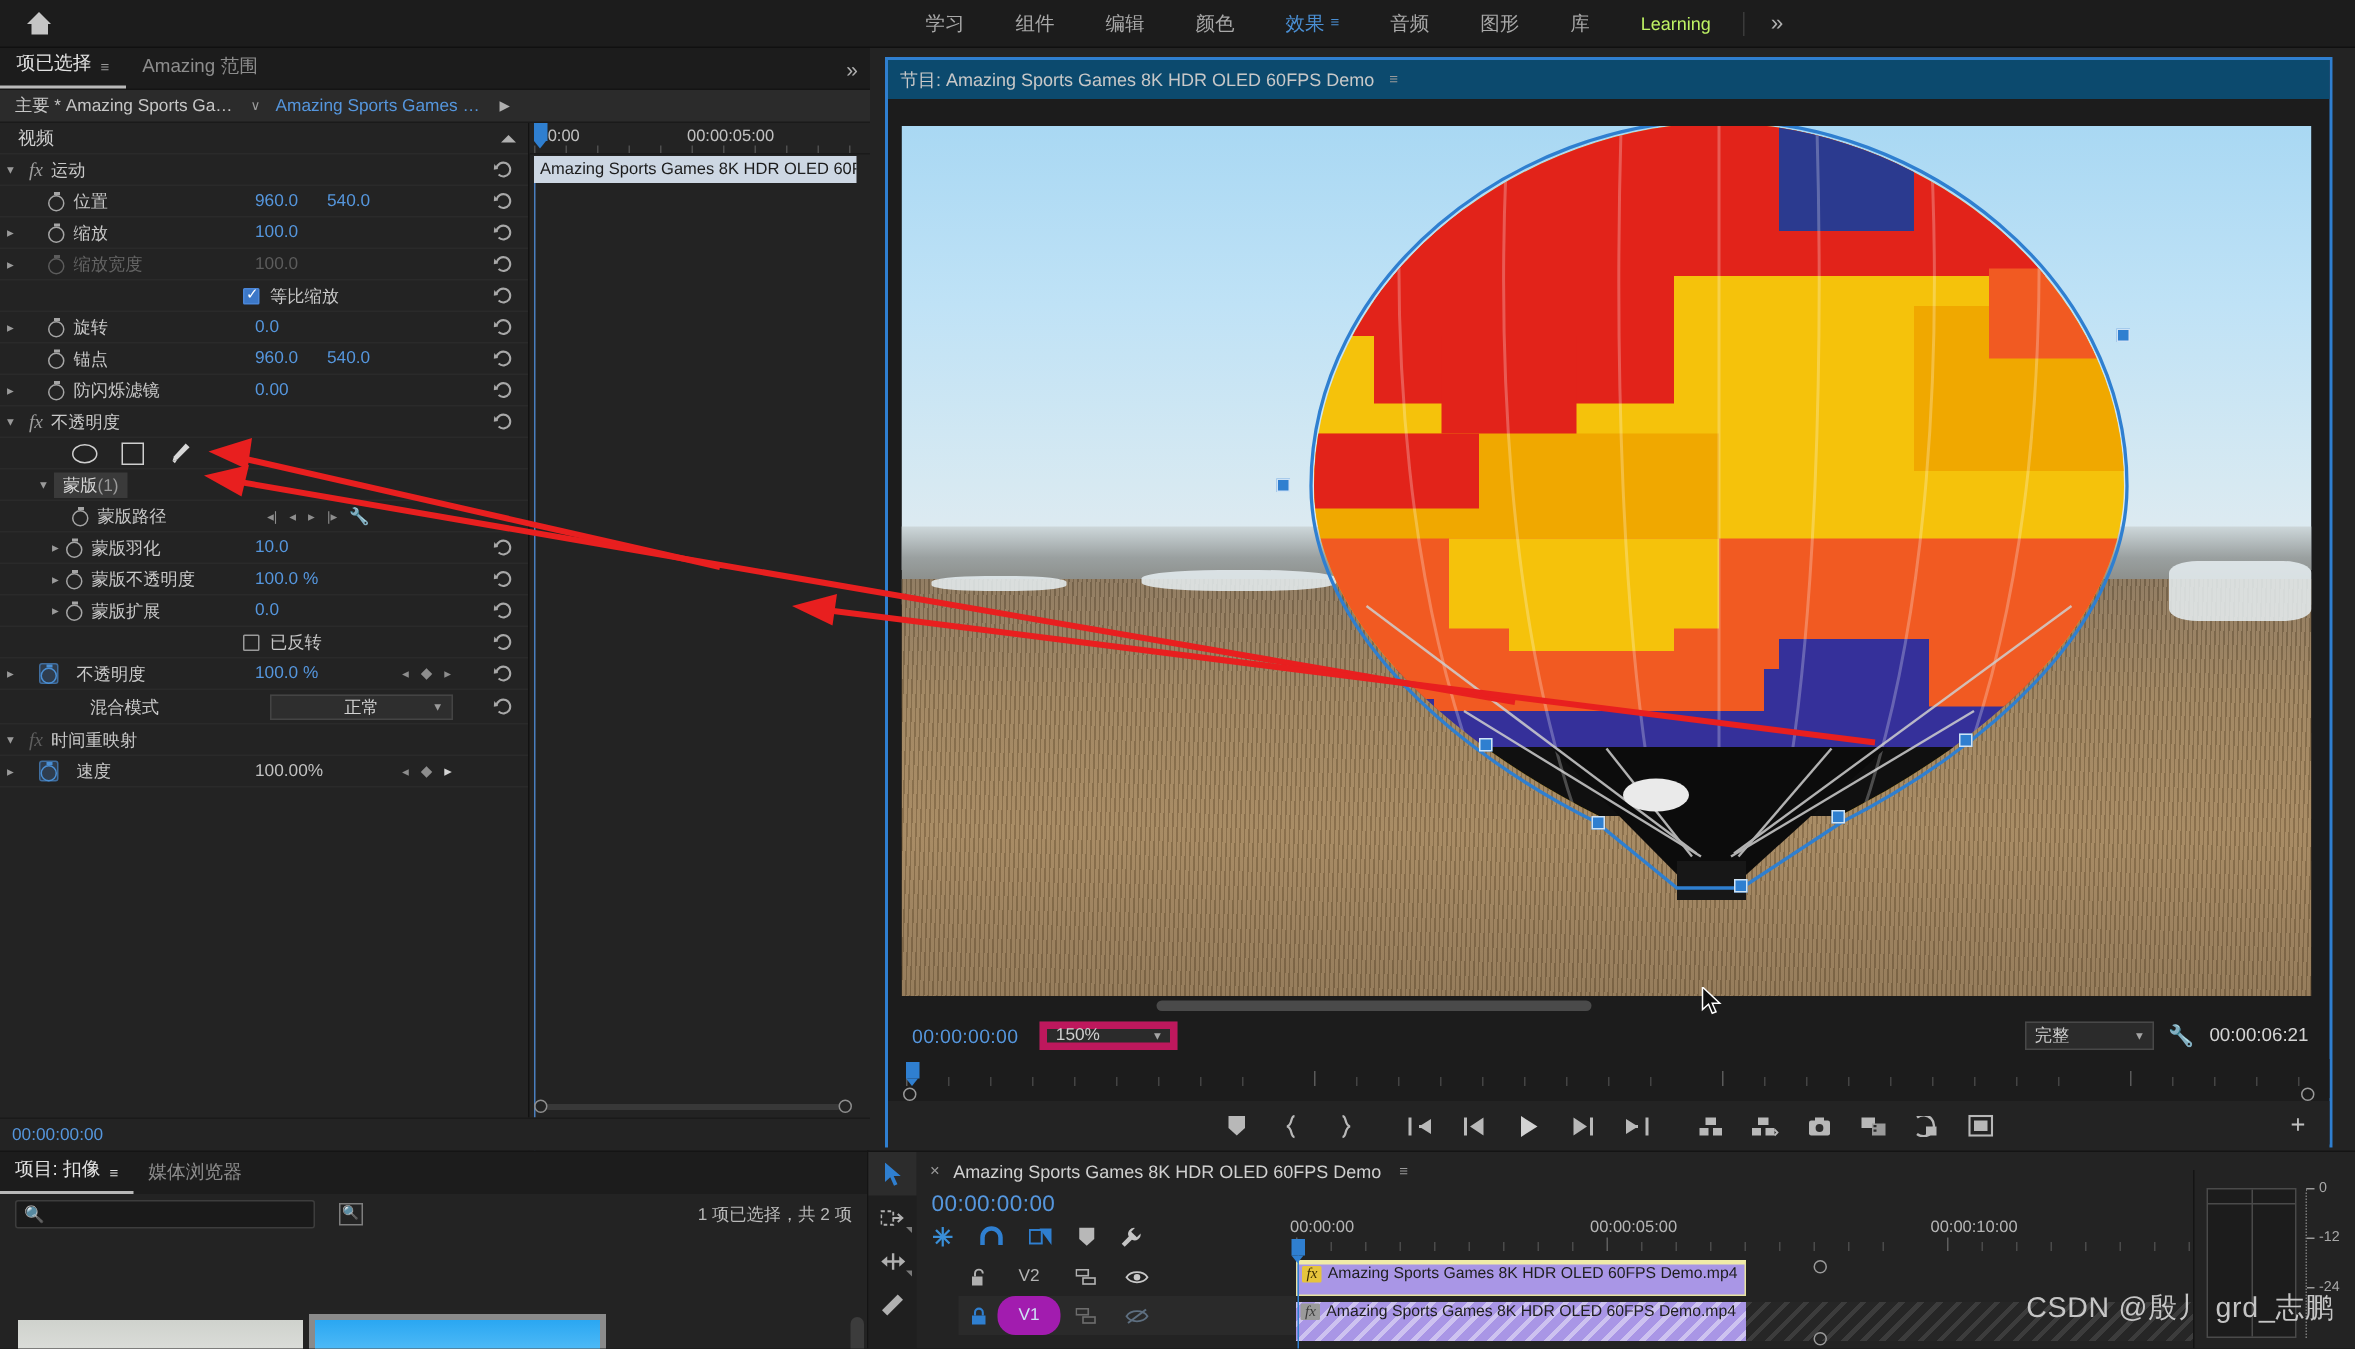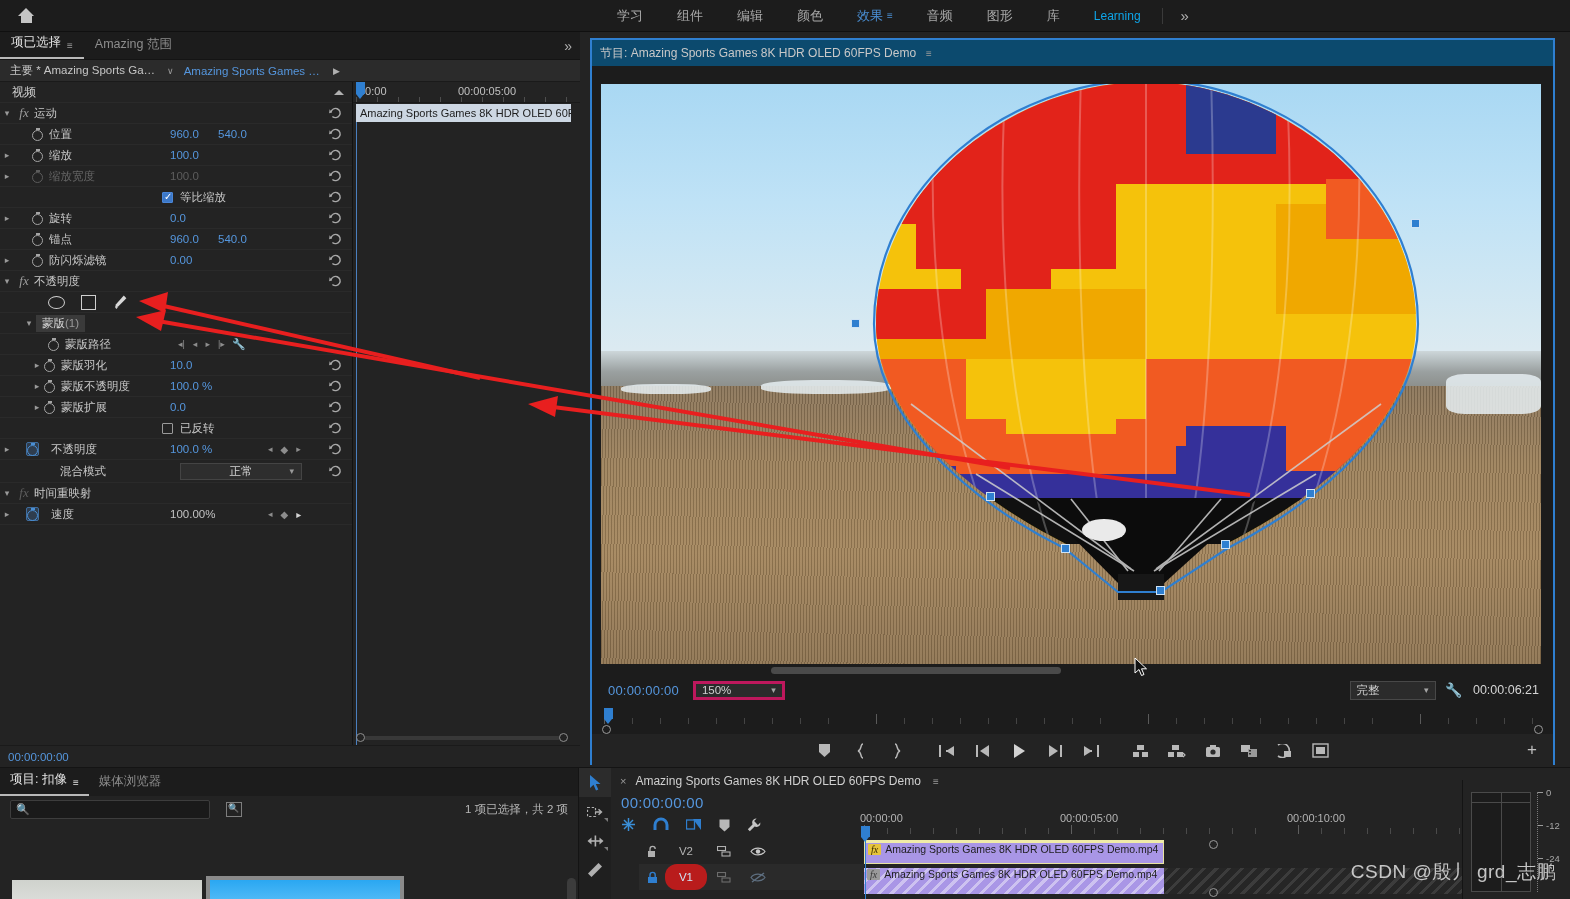--- a/index.html
+++ b/index.html
@@ -30,21 +30,21 @@
   }
   .home-ico:after {
     content:""; position:absolute; left:3px; top:7px; width:11px; height:8px; background:#c5c5c5;
   }
   .menu-items { display: flex; align-items: center; margin-left: 548px; height: 32px; }
   .menu-item {
     font-size: 13px; color: #a8a8a8; padding: 0 17px; height: 32px;
     display: flex; align-items: center; cursor: default; white-space: nowrap;
   }
   .menu-item.active { color: #4a8fd4; }
-  .menu-item.learning { font-size: 12px; color: #0ea5e9; }
+  .menu-item.learning { font-size: 12px; color: #bef264; }
   .menu-hamb { font-size: 10px; color: #4a8fd4; margin-left: 4px; letter-spacing: 0; }
   .menu-sep { width:1px; height:16px; background:#3a3a3a; margin:0 4px;}
   .menu-more { font-size: 15px; color: #b0b0b0; padding: 0 14px; display:flex; align-items:center; height:32px;}
 
   
   .ec-panel {
     position: absolute; left: 0; top: 32px; width: 580px; height: 735px;
     background: #232323;
   }
   .ec-tabbar {
@@ -175,21 +175,21 @@
   .pm-tab { font-size:12px; color:#c8c8c8; display:flex; align-items:center;}
   .pm-tab .hb{ font-size:10px; margin-left:10px; color:#9a9a9a;}
   .pm-video { position:absolute; left:9px; top:44px; width:940px; height:580px; overflow:hidden; background:#000;}
   .pm-scrollrow { position:absolute; left:9px; top:624px; width:940px; height:14px;}
   .pm-hscroll { position:absolute; left:170px; width:290px; height:7px; top:3px; background:#4a4a4a; border-radius:4px;}
   .pm-cursor { position:absolute; left:533px; top:-6px; width:16px; height:20px;}
 
   .pm-ctrlrow { position:absolute; left:0; top:636px; width:961px; height:28px; display:flex; align-items:center;}
   .pm-tc-left { color:#5596dd; font-size:13px; padding-left:16px; letter-spacing:0.2px;}
   .pm-zoom {
-    margin-left:14px; width:92px; height:19px; background:#2b2b2b; border:3px solid #be185d;
+    margin-left:14px; width:92px; height:19px; background:#2b2b2b; border:5px solid #be185d;
     display:flex; align-items:center; padding:0 6px; font-size:11.5px; color:#d0d0d0; position:relative;
   }
   .pm-zoom .cv{position:absolute; right:6px; font-size:9px; color:#a5a5a5;}
   .pm-right { margin-left:auto; display:flex; align-items:center; padding-right:14px; gap:10px;}
   .pm-quality { width:86px;height:19px;background:#2b2b2b;border:1px solid #484848;display:flex;align-items:center;padding:0 6px;font-size:11.5px;color:#d0d0d0;position:relative;}
   .pm-quality .cv{position:absolute;right:6px;font-size:9px;color:#a5a5a5;}
   .pm-tc-right { color:#d4d4d4; font-size:12.5px;}
 
   .pm-ruler { position:absolute; left:0; top:666px; width:961px; height:26px; background:#1c1c1c; }
   .pm-ruler .tk { position:absolute; top:12px; width:1px; height:6px; background:#444;}
@@ -213,21 +213,21 @@
   .tl-head { position:absolute; left:32px; top:0; width:960px; height:26px; display:flex; align-items:center; }
   .tl-close { font-size:11px; color:#9a9a9a; padding:0 9px 0 9px;}
   .tl-title { font-size:12px; color:#d0d0d0;}
   .tl-hb { font-size:10px; color:#9a9a9a; margin-left:12px;}
   .tl-tc { position:absolute; left:42px; top:26px; color:#5596dd; font-size:15px; letter-spacing:0.3px;}
   .tl-toolrow { position:absolute; left:42px; top:49px; display:flex; align-items:center; gap:17px;}
   .tl-hdrs { position:absolute; left:60px; top:70px; width:225px;}
   .trk { height:26px; display:flex; align-items:center; gap:0; position:relative;}
   .trk .lock { width:26px; display:flex; justify-content:center;}
   .trk .nm { width:42px; text-align:center; font-size:11.5px; color:#b4b4b4;}
-  .trk .nm.on { background:#b91c1c; color:#cfe3f5; height:26px; line-height:26px;border-radius:12px;}
+  .trk .nm.on { background:#a21caf; color:#cfe3f5; height:26px; line-height:26px;border-radius:12px;}
   .trk .sync { width:34px; display:flex; justify-content:center;}
   .trk .eye { width:34px; display:flex; justify-content:center;}
   .trk.sel { background:#2a2a2a;}
 
   .tl-ruler { position:absolute; left:285px; top:44px; width:707px; height:22px;}
   .tl-ruler .lbl { position:absolute; top:0; font-size:11px; color:#b4b4b4;}
   .tl-ruler .tk { position:absolute; bottom:0; width:1px; height:6px; background:#4a4a4a;}
   .tl-ruler .tkB { position:absolute; bottom:0; width:1px; height:9px; background:#5e5e5e;}
   .tl-ph { position:absolute; left:282px; top:58px; width:9px; height:11px; background:#2f7fd0; z-index:8;}
   .tl-ph:after{content:"";position:absolute;left:0;top:11px;border-left:4.5px solid transparent;border-right:4.5px solid transparent;border-top:5px solid #2f7fd0;}

